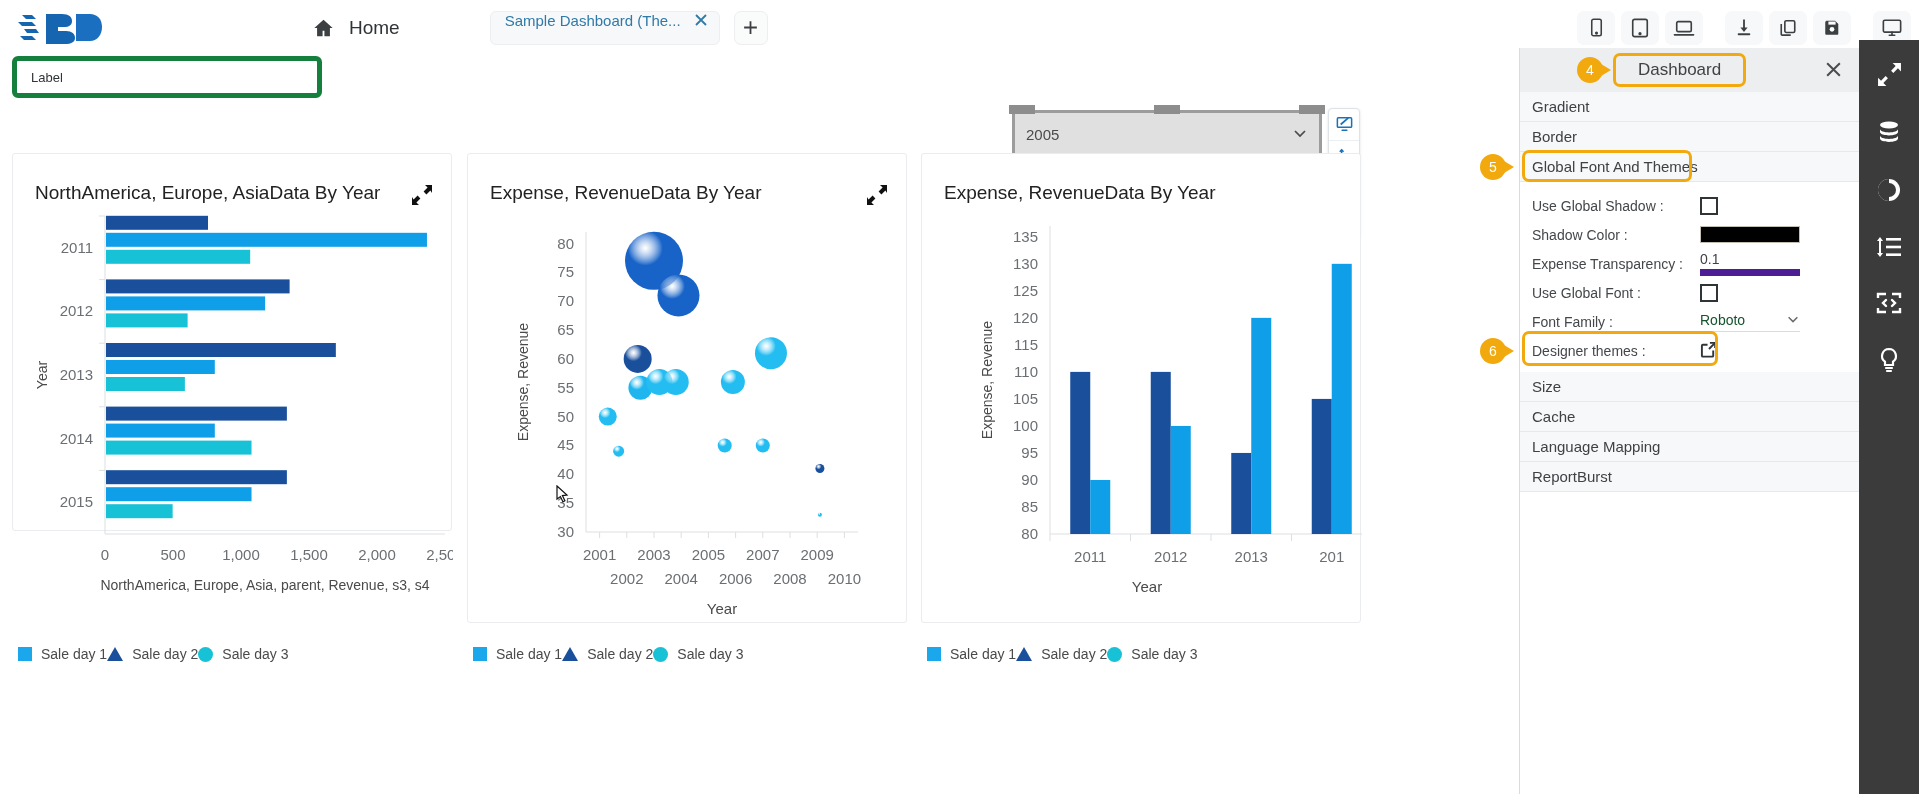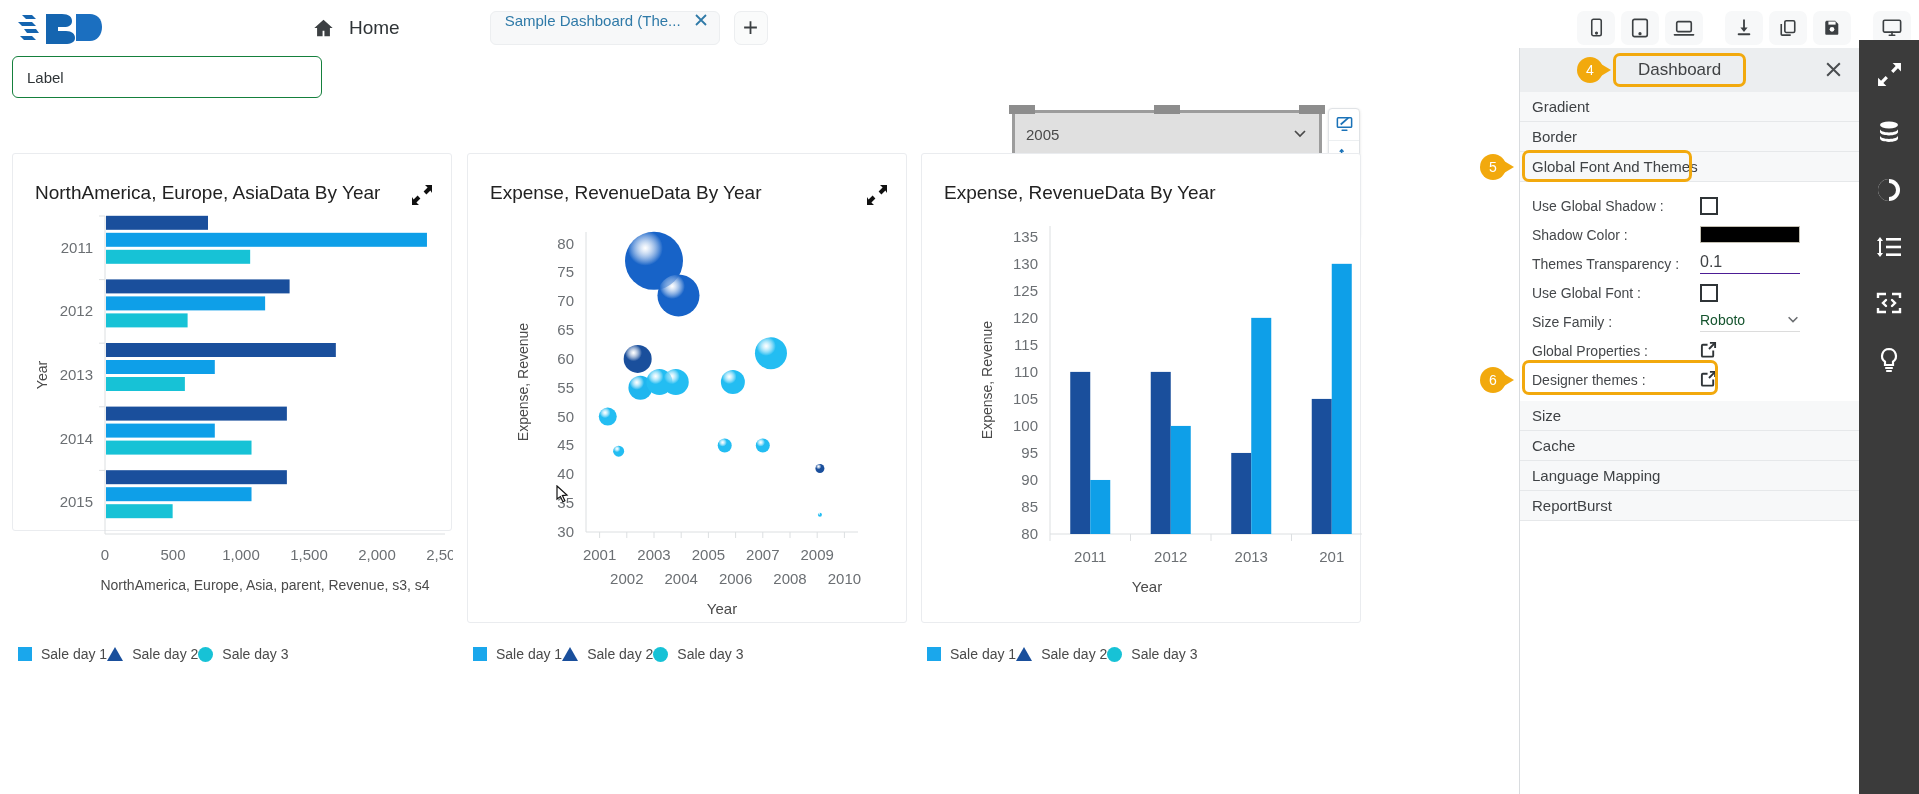--- a/index.html
+++ b/index.html
@@ -39,22 +39,22 @@
   }
   .tbtn.gap { margin-left:16px; }
 
   
   .canvas {
     position:absolute; left:0; top:48px; width:1519px; height:746px;
     background:#ffffff;
   }
   .label-input {
     position:absolute; left:12px; top:8px; width:310px; height:42px;
-    border:1px solid #15803d; border-radius:6px;
-    font-size:15px; color:#2f3437; padding:0 14px;
+    border:5px solid #15803d; border-radius:6px;
+    font-size:13px; color:#2f3437; padding:0 14px;
     font-family:"Liberation Sans", sans-serif; background:#fff;
   }
   
   .widget-sel { position:absolute; left:1012px; top:62px; width:310px; height:48px; }
   .widget-sel .frame {
     position:absolute; inset:0; border:3px solid #9c9c9c; background:#e0e0e0;
   }
   .widget-sel select {
     position:absolute; left:6px; top:6px; width:298px; height:36px;
     border:none; background:#e0e0e0; font-size:15px; color:#4a4a4a;
@@ -121,21 +121,21 @@
     position:absolute; left:2px; top:-2px; width:170px; height:32px;
     border:3px solid #f2a90d; border-radius:7px; pointer-events:none;
   }
   .prop-row{
     height:29px; display:flex; align-items:center; padding-left:12px;
     font-size:14px; color:#44474a; position:relative; background:#fff;
   }
   .prop-row .lab{ width:168px; }
   .chk{ width:18px;height:18px;border:2px solid #2f3437;background:#fff; }
   .colorbar{ width:100px;height:17px;background:#000;border:1px solid #c3bfb2; }
-  .valline{ width:100px; border-bottom:1px solid #4c1d95; font-size:16px; color:#3f4245; padding-bottom:2px; }
+  .valline{ width:100px; border-bottom:7px solid #4c1d95; font-size:14px; color:#3f4245; padding-bottom:2px; }
   .selline{ width:100px; border-bottom:1px solid #dcdcdc; font-size:14px; color:#14532d; display:flex; align-items:center; justify-content:space-between; padding-bottom:2px;}
   .ext-ico{ cursor:pointer; }
 
   .badge{
     position:absolute; width:26px;height:26px;border-radius:50%;
     background:#f2a90d;color:#fff;font-size:14px;
     display:flex;align-items:center;justify-content:center; z-index:5;
   }
   .badge::after{
     content:""; position:absolute; right:-8px; top:7px;
@@ -540,46 +540,36 @@
 
   <div class="prop-row">
     <span class="lab">Use Global Shadow :</span>
     <span class="chk"></span>
   </div>
   <div class="prop-row">
     <span class="lab">Shadow Color :</span>
     <span class="colorbar"></span>
   </div>
   <div class="prop-row">
-    <span class="lab">Themes Transparency :</span>
+    <span class="lab">Expense Transparency :</span>
     <span class="valline">0.1</span>
   </div>
   <div class="prop-row">
     <span class="lab">Use Global Font :</span>
     <span class="chk"></span>
   </div>
   <div class="prop-row">
-    <span class="lab">Size Family :</span>
+    <span class="lab">Font Family :</span>
     <span class="selline">
       <span>Roboto</span>
       <span>
         <svg width="14" height="14" viewBox="0 0 16 16" fill="none" stroke="#6a6d70" stroke-width="1.7">
             <path d="M3 6l5 5 5-5"></path>
           </svg>
       </span>
-    </span>
-  </div>
-  <div class="prop-row">
-    <span class="lab">Global Properties :</span>
-    <span class="ext-ico">
-      <svg width="17" height="17" viewBox="0 0 18 18" fill="none" stroke="#2f3437" stroke-width="2">
-          <path d="M14 10v5.5a1 1 0 0 1-1 1H3a1 1 0 0 1-1-1V5a1 1 0 0 1 1-1h5"></path>
-          <path d="M10.5 2H16v5.5"></path>
-          <path d="M16 2l-6.5 6.5"></path>
-        </svg>
     </span>
   </div>
   <div class="prop-row" style="position:relative;">
     <div class="badge" style="left:-40px;top:2px;">
         <span>6</span>
       </div>
     <span class="lab">Designer themes :</span>
     <span class="ext-ico">
       <svg width="17" height="17" viewBox="0 0 18 18" fill="none" stroke="#2f3437" stroke-width="2">
           <path d="M14 10v5.5a1 1 0 0 1-1 1H3a1 1 0 0 1-1-1V5a1 1 0 0 1 1-1h5"></path>

